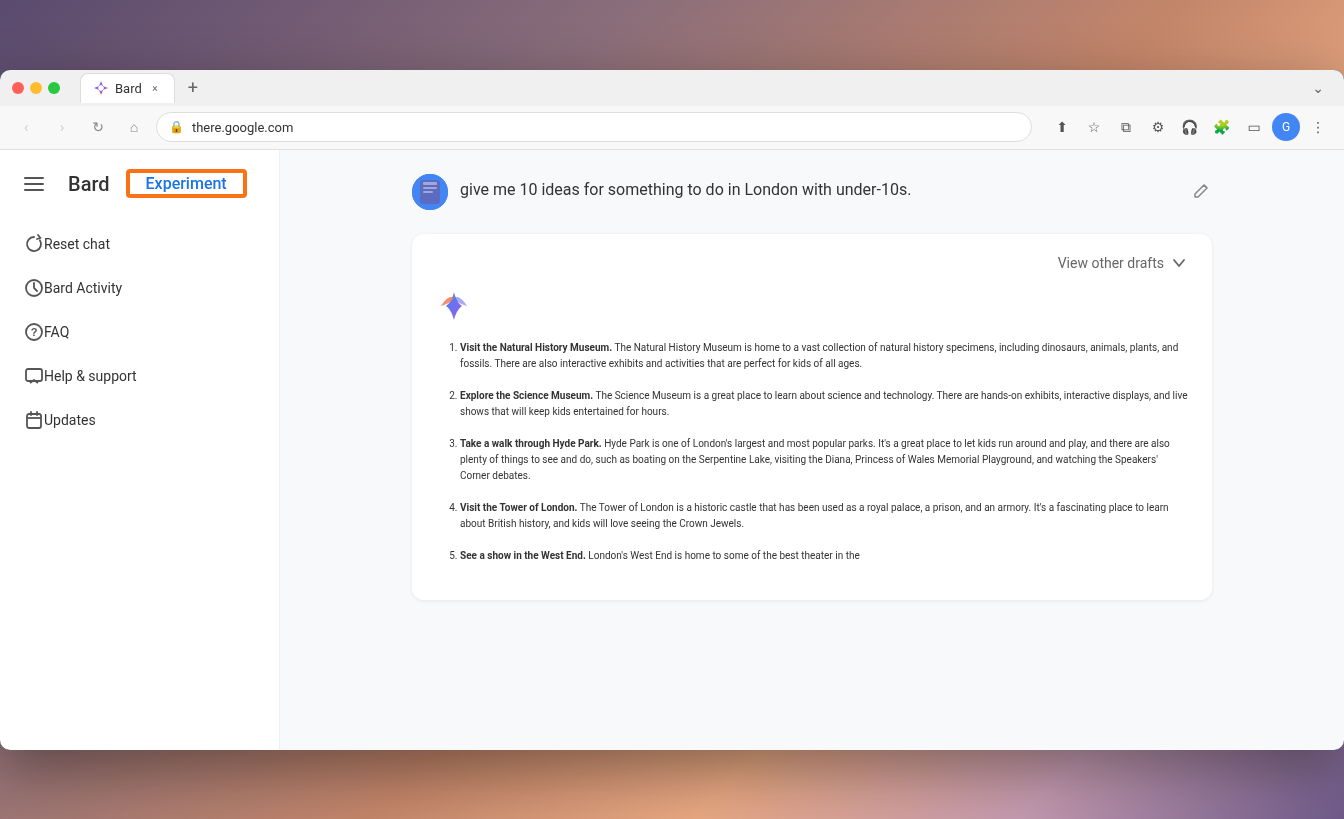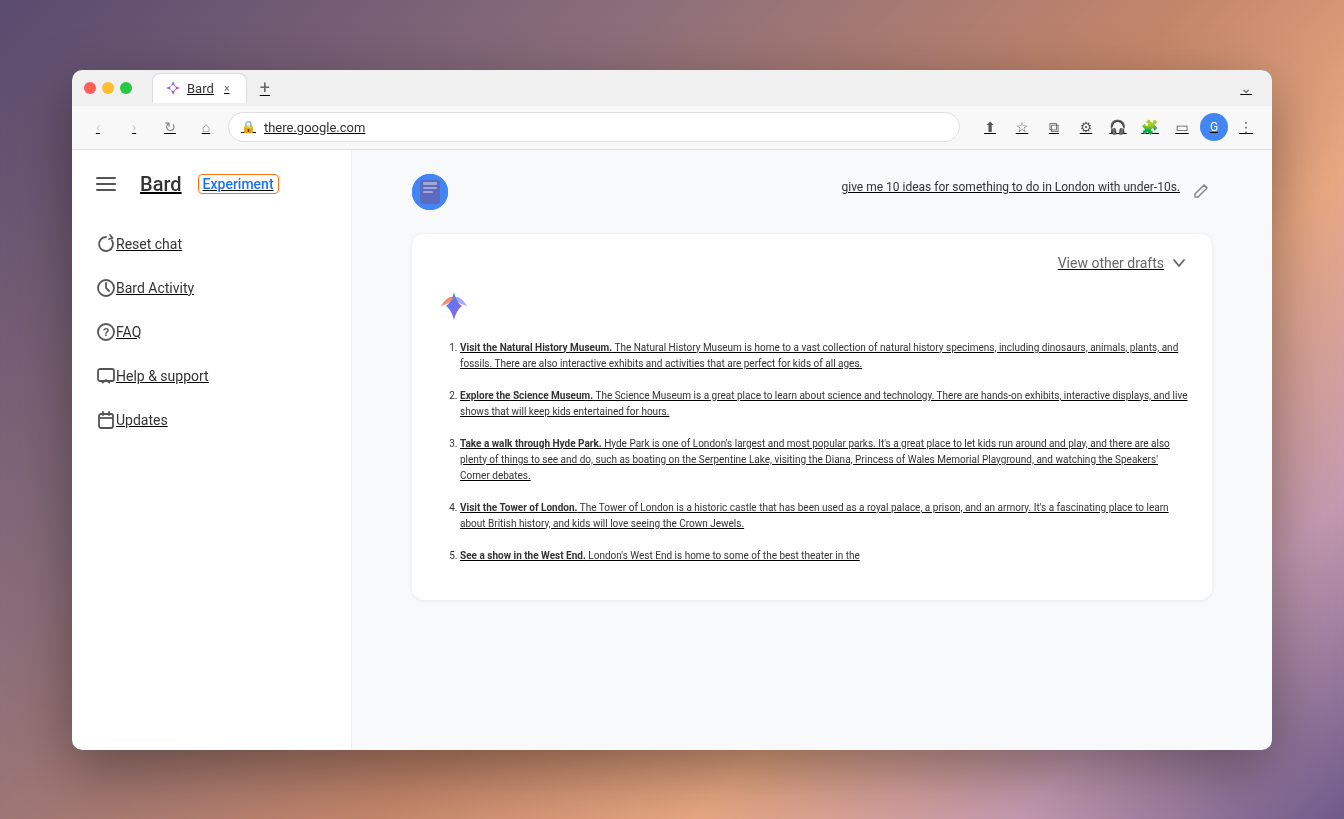--- a/index.html
+++ b/index.html
@@ -17,29 +17,28 @@
     
     .desktop-bg {
       position: fixed;
       inset: 0;
       background: linear-gradient(135deg, #5a4a6e 0%, #8b6e7a 30%, #c4866a 55%, #e8a882 70%, #c49ab0 85%, #6e5a8a 100%);
     }
 
     
     .browser {
       position: relative;
-      width: 1200px;
+      width: 1344px;
       height: 680px;
       background: #0c4a6e;
       border-radius: 10px;
       box-shadow: 0 20px 60px rgba(0,0,0,0.4);
       overflow: hidden;
       display: flex;
       flex-direction: column;
-      text-decoration: underline;
     }
 
     
     .title-bar {
       background: #f0f0f0;
       height: 36px;
       display: flex;
       align-items: center;
       padding: 0 12px;
       gap: 8px;
@@ -203,25 +202,25 @@
       justify-content: center;
       cursor: pointer;
       color: #444;
     }
     .bard-logo {
       font-size: 20px;
       font-weight: 500;
       color: #333;
     }
     .experiment-badge {
-      font-size: 14px;
+      font-size: 16px;
       color: #1a73e8;
-      border: 1px solid #f97316;
+      border: 4px solid #f97316;
       border-radius: 4px;
-      padding: 1px 4px;
+      padding: 1px 16px;
       font-weight: 500;
     }
     .sidebar-item {
       display: flex;
       align-items: center;
       padding: 12px 24px;
       cursor: pointer;
       color: #333;
       font-size: 14px;
       border-radius: 0 24px 24px 0;
@@ -255,25 +254,24 @@
       border-radius: 50%;
       background: #4285f4;
       flex-shrink: 0;
       display: flex;
       align-items: center;
       justify-content: center;
       font-size: 14px;
       color: #fff;
     }
     .user-text {
-      font-size: 12px;
+      font-size: 16px;
       color: #333;
       padding-top: 6px;
       flex: 1;
-      text-align: right;
     }
     .edit-icon {
       color: #888;
       font-size: 18px;
       cursor: pointer;
       padding-top: 6px;
     }
 
     
     .ai-response {

